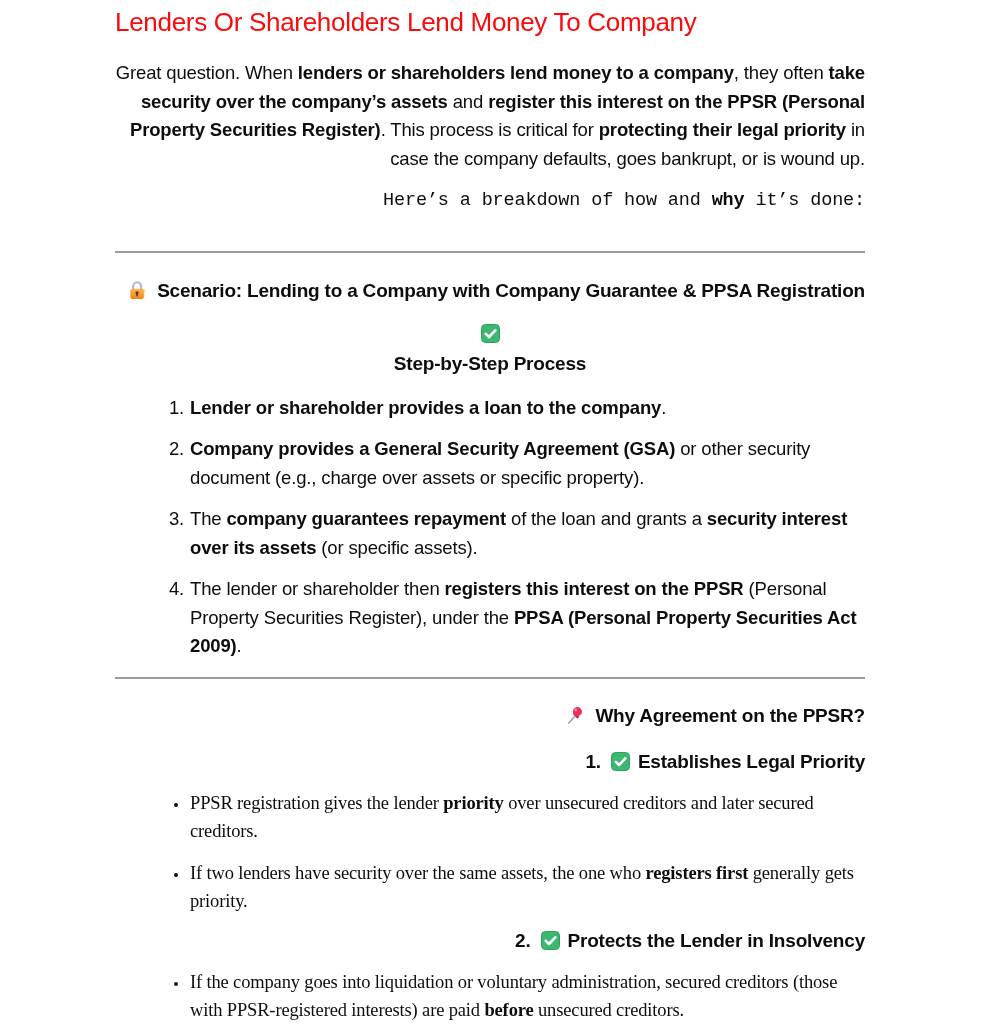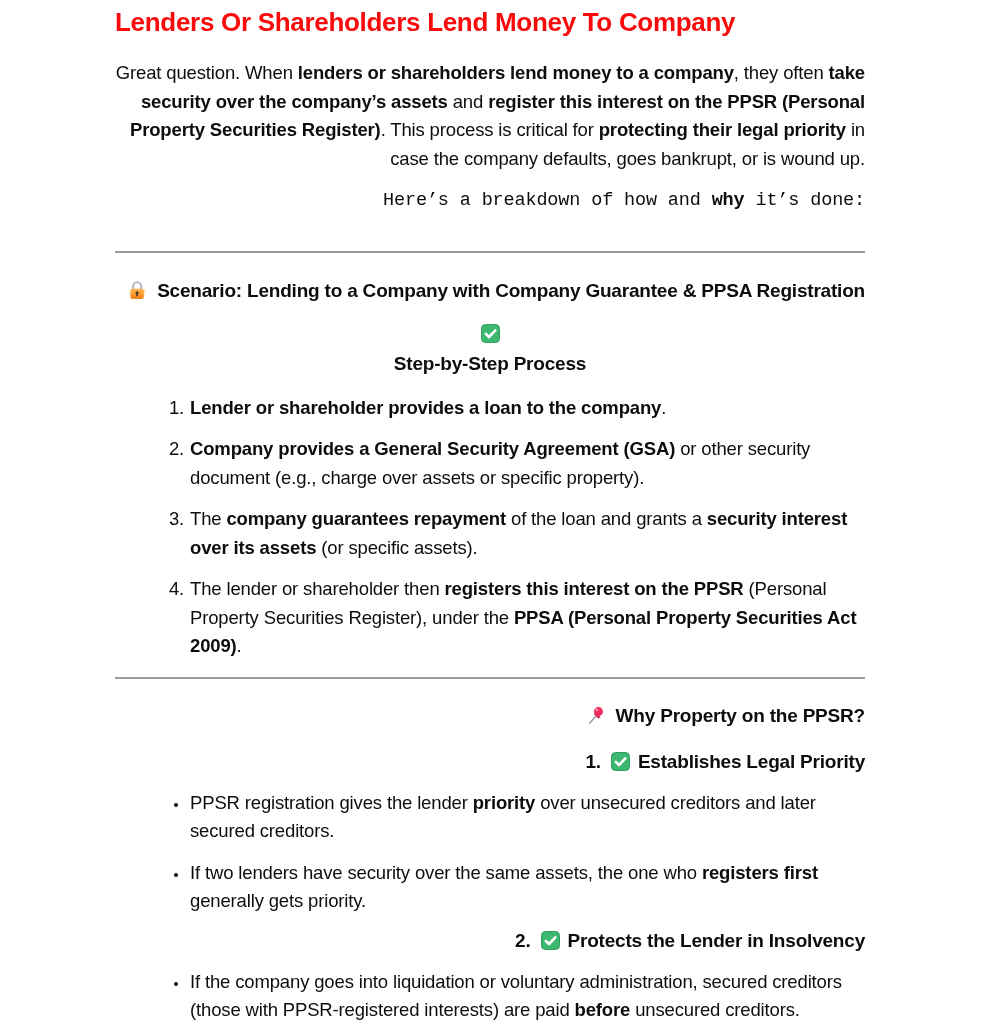--- a/index.html
+++ b/index.html
@@ -17,21 +17,21 @@
     width:982px;height:1027px;overflow:hidden;background:#ffffff;
     font-family:"Liberation Sans","DejaVu Sans",sans-serif;
     color:var(--body-text);
     -webkit-font-smoothing:antialiased;
   }
   .doc{
     width:865px;
     padding:6px 0 0 115px;
   }
   h1{
-    font-size:26px;line-height:32px;font-weight:700;
+    font-size:26px;line-height:32px;font-weight:400;
     letter-spacing:-0.3px;
     color:var(--heading-red);
     margin:0 0 21px 0;
   }
   p{
     font-size:18.5px;line-height:28.5px;letter-spacing:-0.15px;
     margin:0 0 14px 0;
     text-align:right;
   }
   p.breakdown{margin-bottom:35px;font-family:Liberation Mono, monospace;}
@@ -52,21 +52,21 @@
   .icon{display:inline-flex;flex:0 0 auto;align-items:center;}
   ol.steps{
     margin:0 0 0 0;padding:0 0 0 74px;
     font-size:18.5px;line-height:28.5px;letter-spacing:-0.15px;
   }
   ol.steps li{margin-bottom:13px;padding-left:1px;}
   ul.points{
     margin:0 0 5px 0;padding:0 0 0 74px;list-style:disc;
     font-size:18.5px;line-height:28.5px;letter-spacing:-0.15px;
   }
-  ul.points li{margin-bottom:13px;padding-left:1px;}
+  ul.points li{margin-bottom:13px;padding-left:1px;font-family:Liberation Serif, serif;}
   ul.points li::marker{font-size:13px;}
   strong{font-weight:700;}
 </style>
 </head>
 <body>
 
 <main class="doc">
 
   <h1>Lenders Or Shareholders Lend Money To Company</h1>
 
@@ -117,21 +117,21 @@
 
   <h3 class="why">
     <span class="icon">
       <svg width="21" height="21" viewBox="0 0 24 24" aria-hidden="true">
         <path d="M4.2 20.8 L10.6 13.4" stroke="#9aa0a6" stroke-width="1.8" stroke-linecap="round"></path>
         <path d="M9.2 10.6 l4.8 4.8 2.6-1.3 -6.1-6.1 z" fill="#c81e44"></path>
         <circle cx="14.2" cy="7.6" r="5.2" fill="var(--pin-pink)"></circle>
         <circle cx="12.4" cy="5.8" r="1.7" fill="#ff8aa4"></circle>
       </svg>
     </span>
-    <span>Why Property on the PPSR?</span>
+    <span>Why Agreement on the PPSR?</span>
   </h3>
 
   <h3 class="reason">
     <span class="num">1.</span>
     <span class="icon">
       <svg width="19" height="19" viewBox="0 0 19 19" aria-hidden="true">
         <rect x="0.5" y="0.5" width="18" height="18" rx="4" fill="var(--check-green)" stroke="var(--check-border)" stroke-width="1"></rect>
         <path d="M4.8 9.8 l3.2 3.2 L14.3 6.4" fill="none" stroke="#ffffff" stroke-width="2.6" stroke-linecap="round" stroke-linejoin="round"></path>
       </svg>
     </span>

